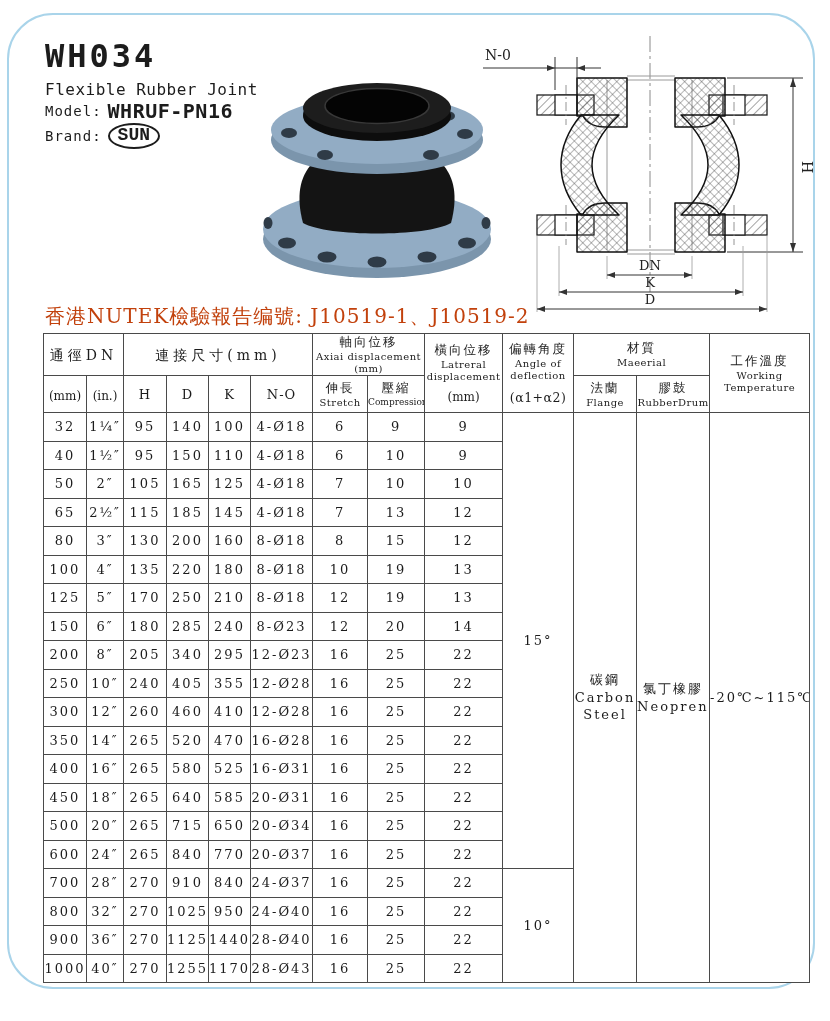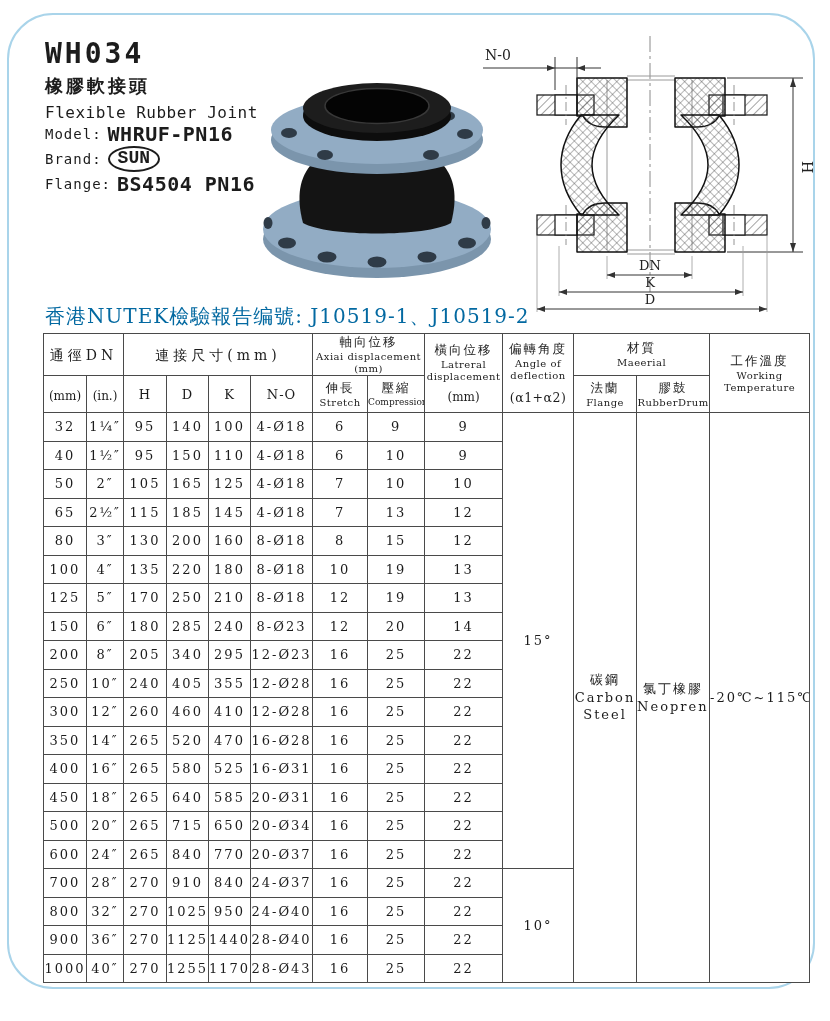--- a/index.html
+++ b/index.html
@@ -2,37 +2,37 @@
 <html><head>
 <meta charset="utf-8">
 <style>
   html,body{margin:0;padding:0;background:#ffffff;}
   body{width:830px;height:1021px;position:relative;font-family:"DejaVu Sans",sans-serif;color:#1c1c1c;}
   .page{position:relative;width:830px;height:1021px;background:#fff;overflow:hidden;}
   .card{position:absolute;left:7px;top:13px;width:804px;height:972px;border:2px solid #a9d4ea;border-radius:46px;}
 
   
   .hdr{position:absolute;left:36px;top:22px;width:230px;white-space:nowrap;}
-  .code{font-family:"DejaVu Sans Mono",monospace;font-size:28px;font-weight:bold;letter-spacing:3px;}
+  .code{font-family:"DejaVu Sans Mono",monospace;font-size:32px;font-weight:bold;letter-spacing:3px;}
   .tzh{font-size:18px;font-weight:bold;letter-spacing:3px;margin-top:4px;}
   .ten{font-family:"DejaVu Sans Mono",monospace;font-size:16px;font-weight:normal;margin-top:5px;letter-spacing:0.5px;}
   .hline{display:flex;align-items:center;}
   .lbl{font-family:"DejaVu Sans Mono",monospace;font-size:14px;letter-spacing:1px;}
   .val{font-family:"DejaVu Sans Mono",monospace;font-size:20px;font-weight:bold;margin-left:6px;letter-spacing:0.5px;}
   .val2{font-family:"DejaVu Sans Mono",monospace;font-size:18px;font-weight:bold;letter-spacing:0.5px;}
   .oval{display:inline-block;border:2px solid #1c1c1c;border-radius:50%;padding:0px 8px 2px 8px;font-family:Liberation Mono, monospace;font-size:18px;font-weight:bold;margin-left:6px;}
 
   
   .photo{position:absolute;left:250px;top:58px;width:240px;height:207px;}
   .drawing{position:absolute;left:472px;top:15px;width:350px;height:292px;}
   .dim{font-family:"DejaVu Serif",serif;font-size:13px;fill:#222;}
   .dimbig{font-family:"DejaVu Serif",serif;font-size:14px;fill:#222;}
 
   
-  .report{position:absolute;left:36px;top:288px;font-family:"DejaVu Serif",serif;font-size:20px;letter-spacing:1px;color:#0369a1;white-space:nowrap;}
+  .report{position:absolute;left:36px;top:288px;font-family:"DejaVu Serif",serif;font-size:20px;letter-spacing:1px;color:#c2410c;white-space:nowrap;}
 
   
   .spec{position:absolute;left:34px;top:318px;width:766px;border-collapse:collapse;table-layout:fixed;background:#fff;}
   .spec th,.spec td{border:1px solid #4a4a4a;text-align:center;vertical-align:middle;padding:0;font-weight:normal;overflow:hidden;}
   .spec thead tr.h1 th{height:40px;}
   .spec thead tr.h2 th{height:36px;}
   .spec tbody tr{height:28.5px;}
   .spec tbody td{font-family:"DejaVu Serif",serif;font-size:13px;letter-spacing:2px;}
   .zh{font-family:"DejaVu Serif",serif;font-size:14px;letter-spacing:4px;}
   .zh.sm{font-size:12.5px;letter-spacing:2px;}
@@ -45,33 +45,28 @@
   td.merged{white-space:pre-line;font-family:"DejaVu Serif",serif;font-size:12px;line-height:1.35;letter-spacing:0.8px;}
 </style>
 </head>
 <body>
 
 <div class="page">
   <div class="card">
 
     <div class="hdr">
       <div class="code">WH034</div>
-      <div class="tzh">橡膠軟接頭</div>
       <div class="ten">Flexible Rubber Joint</div>
       <div class="hline">
         <span class="lbl">Model:</span>
         <span class="val">WHRUF-PN16</span>
       </div>
       <div class="hline">
         <span class="lbl">Brand:</span>
         <span class="oval">SUN</span>
-      </div>
-      <div class="hline">
-        <span class="lbl">Flange:</span>
-        <span class="val">BS4504 PN16</span>
       </div>
     </div>
 
     <svg class="photo" viewBox="0 0 240 207">
       <g>
         <ellipse cx="118" cy="166" rx="114" ry="39" fill="#7b95ac"></ellipse>
         <ellipse cx="118" cy="156" rx="114" ry="39" fill="#92acc4"></ellipse>
       </g>
       <path d="M44,150 C30,98 58,70 118,68 C178,70 206,98 192,150 C168,164 68,164 44,150 Z" fill="#141414"></path>
       <g fill="#2f3b47">

